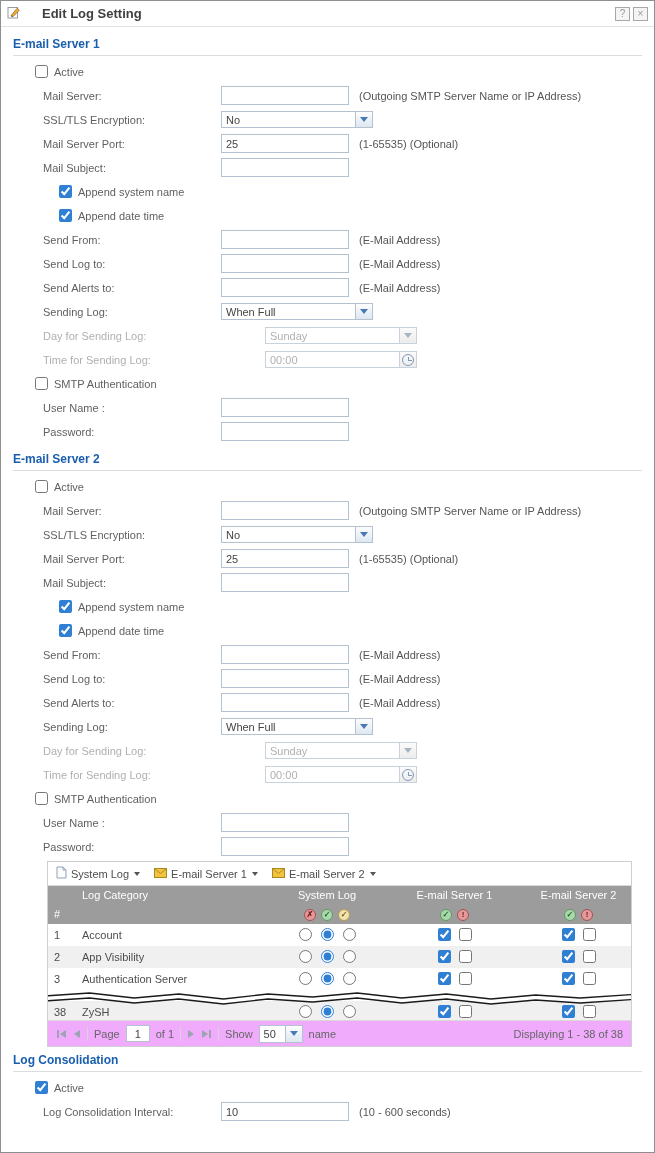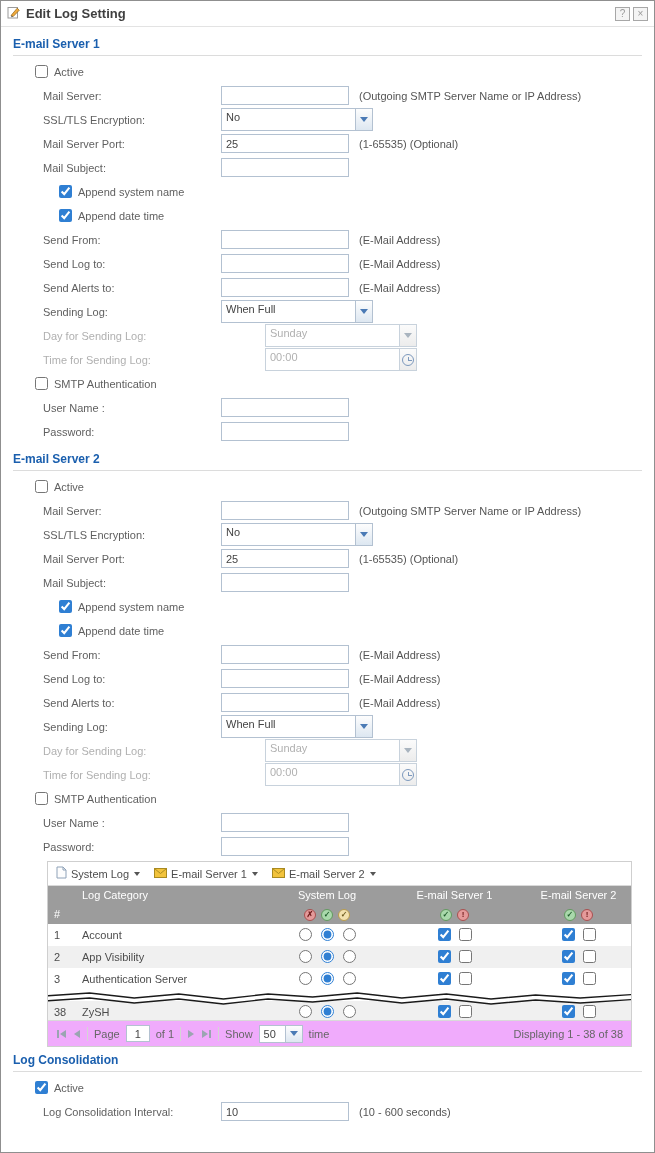--- a/index.html
+++ b/index.html
@@ -4,38 +4,38 @@
 <style>
   * { margin:0; padding:0; box-sizing:border-box; }
   html,body { width:655px; height:1153px; background:#fff; overflow:hidden;
               font-family:"Liberation Sans", sans-serif; }
   .dialog { width:655px; height:1153px; border:1px solid #8f8f8f; background:#fff;
             display:flex; flex-direction:column; }
 
   
   .titlebar { height:26px; display:flex; align-items:center; padding:0 6px;
               border-bottom:1px solid #e3e3e3; flex:0 0 auto; }
-  .titlebar .ttl { font-size:13px; font-weight:bold; color:#3f3f3f; margin-left:5px; }
+  .titlebar .ttl { font-size:13px; font-weight:bold; color:#3f3f3f; margin-left:21px; }
   .title-btns { margin-left:auto; display:flex; gap:3px; }
   .tb-btn { width:15px; height:14px; border:1px solid #a7a7a7; background:#f4f4f4;
             color:#9a9a9a; font-size:10px; line-height:12px; text-align:center; }
 
   
   .content { padding:4px 12px 0 12px; flex:1 1 auto; }
   .section-header { color:#1a5fae; font-weight:bold; font-size:12px; padding:6px 0 4px 0;
                     border-bottom:1px solid #dcdcdc; margin-bottom:6px; }
 
   
   .form-row { display:flex; align-items:center; height:19px; margin:0 0 5px 30px; font-size:11px; }
   .lbl { width:178px; color:#5f5f5f; flex:0 0 auto; }
   .lbl.dis { color:#b0b0b0; }
   .hint { margin-left:10px; color:#555; white-space:nowrap;text-align:center; }
   .txt-input { width:128px; height:19px; border:1px solid #b3c1d1; background:#fff;
                font-family:Liberation Sans, sans-serif; font-size:11px; color:#444; padding:0 4px; }
-  .combo { width:152px; height:23px; border:1px solid #b3c1d1; background:#fff;
+  .combo { width:152px; height:17px; border:1px solid #b3c1d1; background:#fff;
            display:flex; align-items:stretch; }
   .combo-txt { flex:1; font-size:11px; color:#444; padding:2px 4px; overflow:hidden; white-space:nowrap; }
   .combo.dis .combo-txt { color:#b0b0b0; }
   .combo.dis { border-color:#c8d2dc;margin-left:44px; }
   .combo-btn { width:17px; border-left:1px solid #b3c1d1; display:flex; align-items:center;
                justify-content:center; background:linear-gradient(#fdfdfd,#dde7f1); }
   .combo.dis .combo-btn { background:linear-gradient(#fbfbfb,#ececec); border-left-color:#c8d2dc; }
   .car { width:0; height:0; border-left:4px solid transparent; border-right:4px solid transparent;
          border-top:5px solid #4a7ab5; }
   .combo.dis .car { border-top-color:#a9b4bf; }
@@ -491,21 +491,21 @@
               <span class="pg-bar"></span>
             </span>
           <span class="pg-sep"></span>
           <span>Show</span>
           <div class="combo show-combo">
             <span class="combo-txt">50</span>
             <span class="combo-btn">
                 <i class="car"></i>
               </span>
           </div>
-          <span>time</span>
+          <span>name</span>
           <span class="displaying">Displaying 1 - 38 of 38</span>
         </div>
       </div>
     </div>
 
     <div class="section">
       <div class="section-header">Log Consolidation</div>
 
       <label class="chk-row lvl1">
         <input type="checkbox" checked="" style="">

